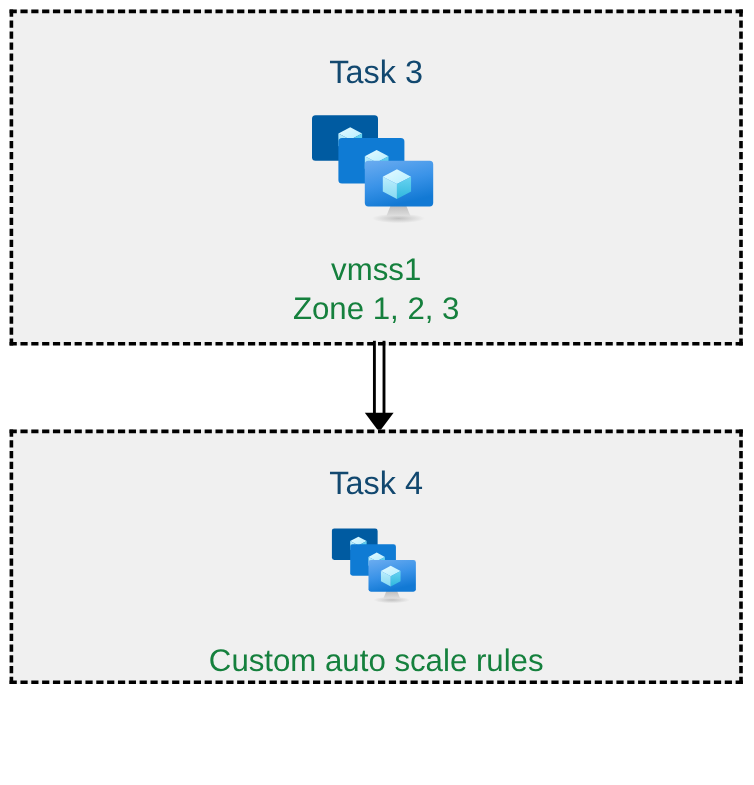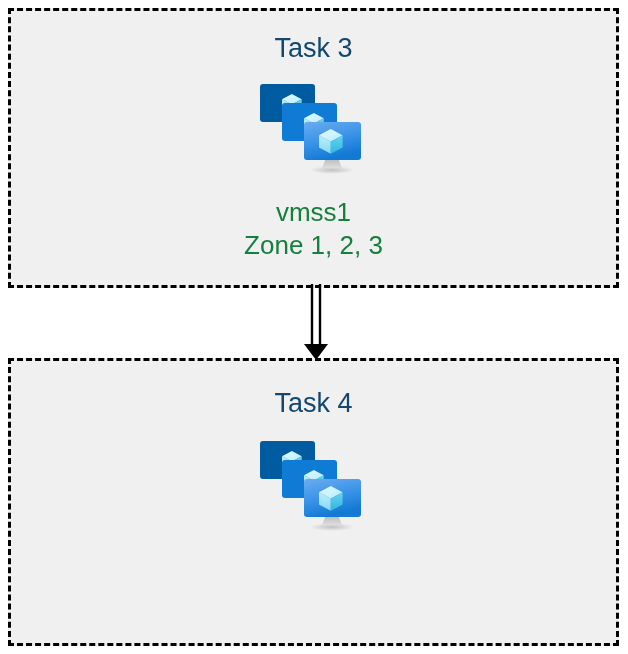--- a/index.html
+++ b/index.html
@@ -38,30 +38,30 @@
     left: 8px;
     top: 8px;
     width: 611px;
     height: 280px;
   }
 
   #panel-task4 {
     left: 8px;
     top: 358px;
     width: 611px;
-    height: 288px;
+    height: 212px;
   }
 
   .panel-title {
     color: #12486f;
     font-size: 27px;
     line-height: 1;
     font-weight: 400;
     letter-spacing: 0px;
-    margin-top: 24px;
+    margin-top: 36px;
     text-align: center;
     user-select: none;
   }
 
   #panel-task4 .panel-title {
     margin-top: 29px;
   }
 
   .node-caption {
     color: #15803d;
@@ -233,15 +233,16 @@
       <g>
         <rect x="46" y="40" width="57" height="38" rx="3" fill="url(#g-front-4)"></rect>
         <g transform="translate(61,47) scale(0.62)">
           <path d="M19 0 L38 10 L19 20 L0 10 Z" fill="url(#g-cube-top-4)"></path>
           <path d="M0 10 L19 20 L19 40 L0 30 Z" fill="url(#g-cube-left-4)"></path>
           <path d="M38 10 L19 20 L19 40 L38 30 Z" fill="url(#g-cube-right-4)"></path>
         </g>
       </g>
     </svg>
 
+    <div class="node-caption" id="caption-rules">Custom auto scale rules</div>
   </div>
 
 </div>
 
 </body></html>

